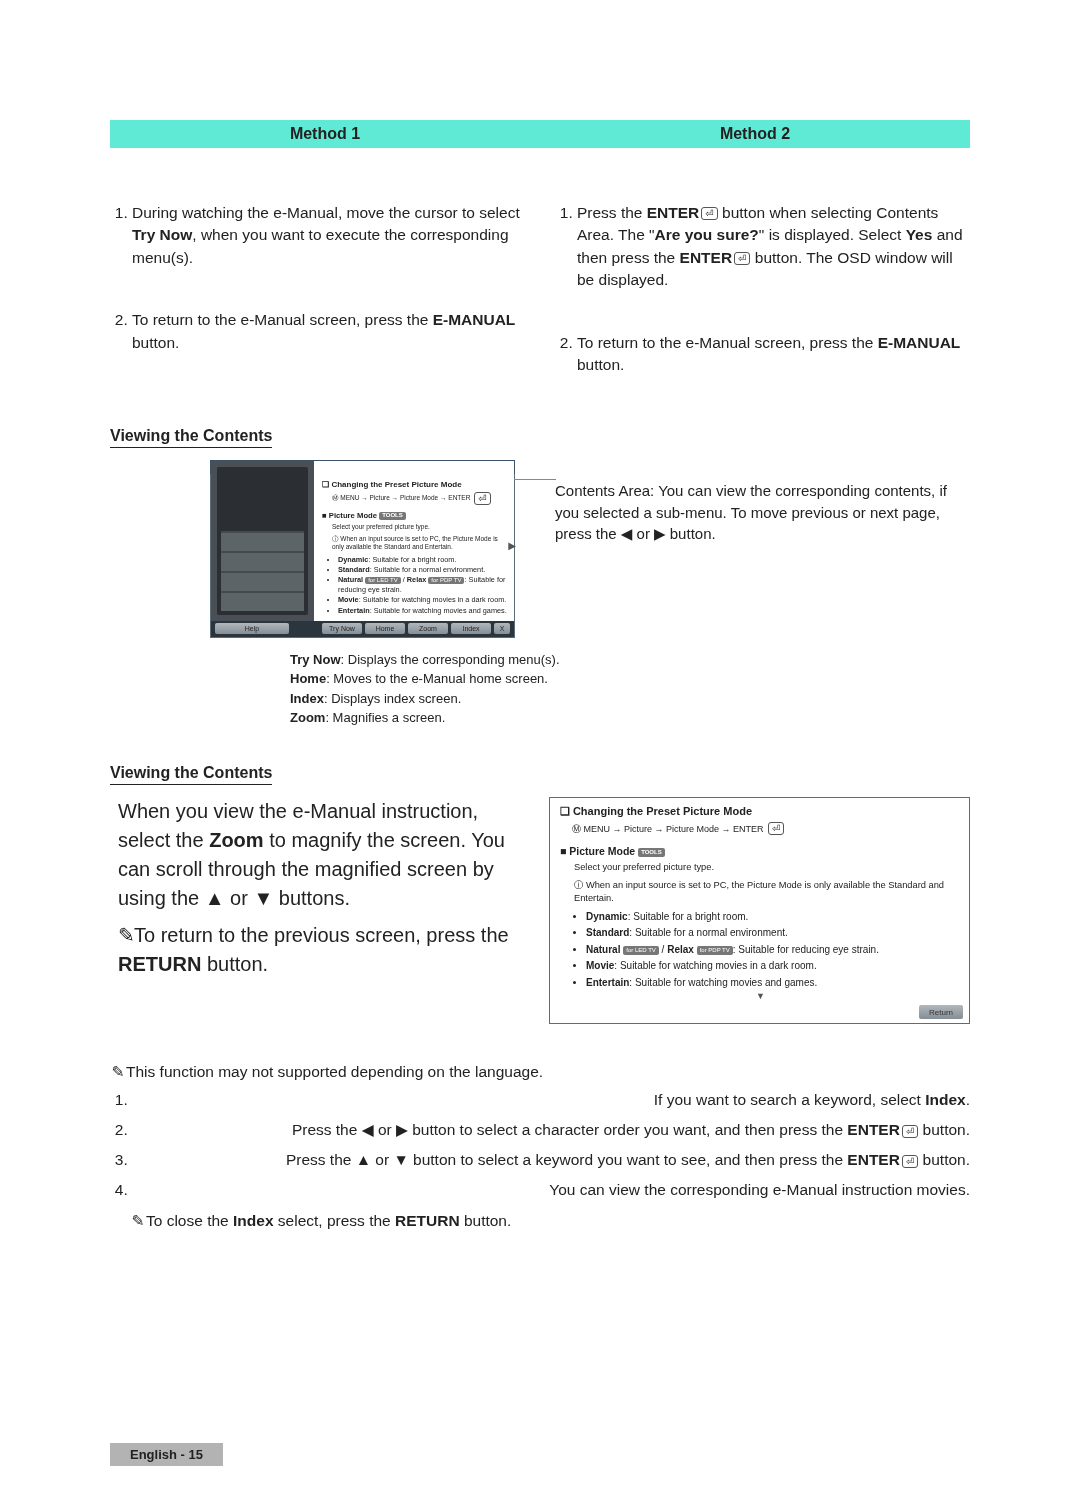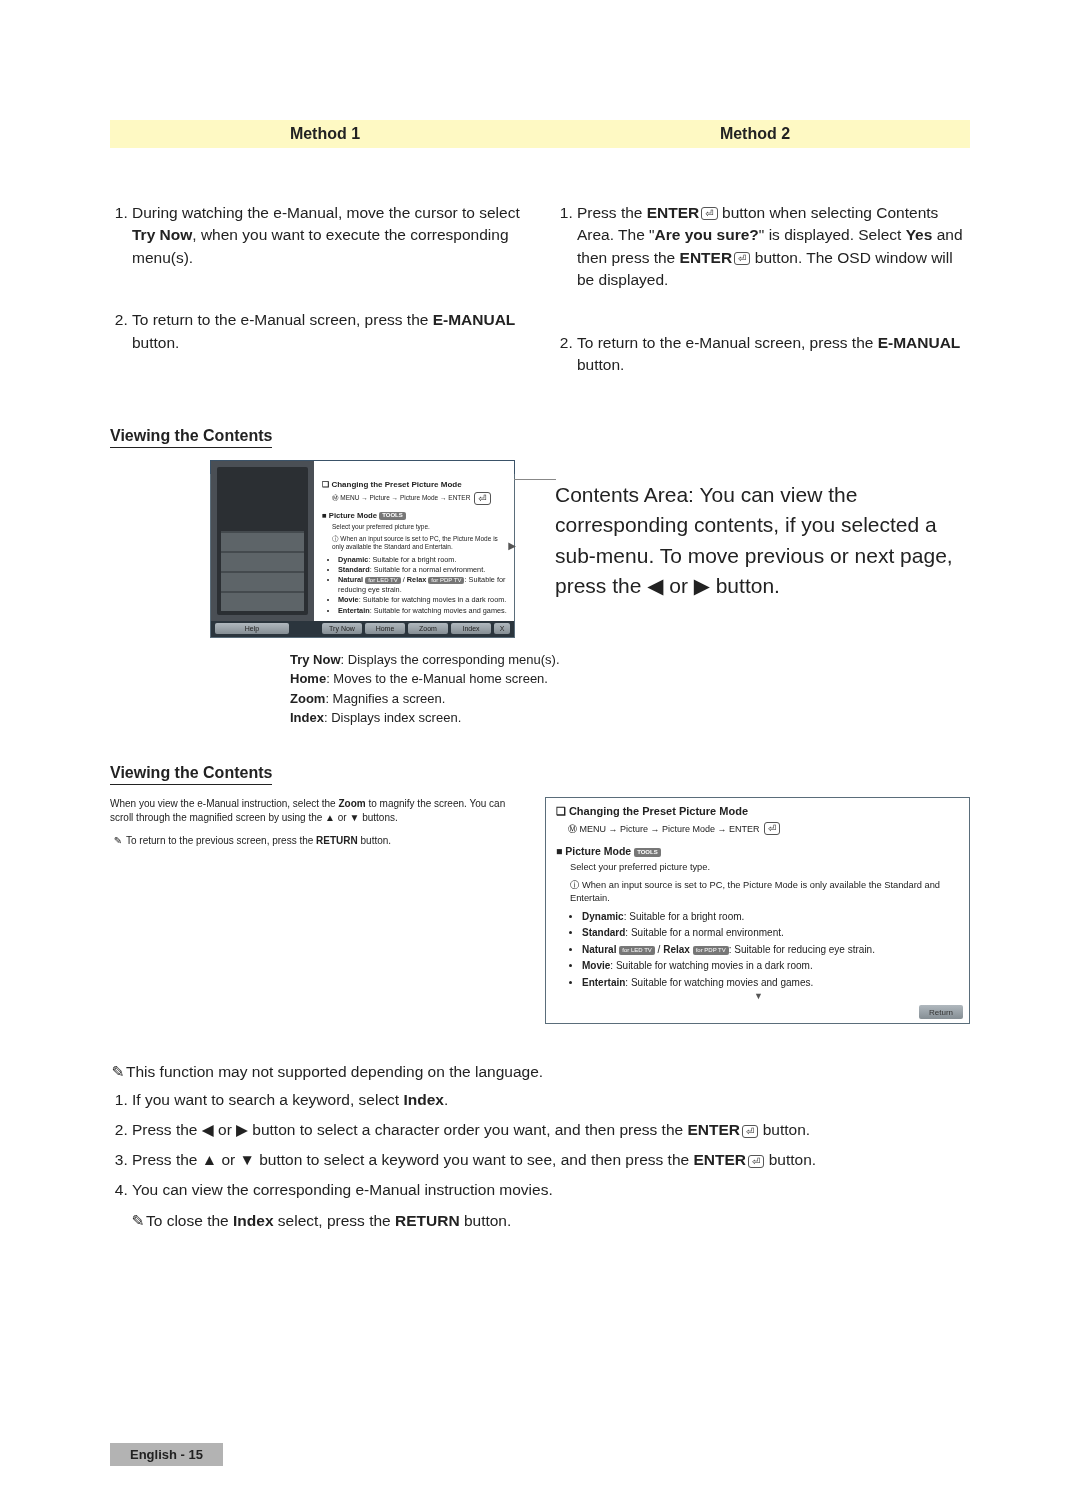--- a/index.html
+++ b/index.html
@@ -1,19 +1,19 @@
 <!DOCTYPE html>
 <html><head>
 <meta charset="utf-8">
 <style>
   * { box-sizing: border-box; margin: 0; padding: 0; }
   html, body { width: 1080px; background: #fff; font-family: Arial, Helvetica, sans-serif; color: #222; }
   .page { width: 1080px; padding: 120px 110px 60px 110px; position: relative; }
   .methods-header { display: flex; margin-bottom: 14px; }
-  .method-cell { flex: 1; text-align: center; background: #fef9c3; padding: 5px 0; font-size: 16px; font-weight: bold; }
+  .method-cell { flex: 1; text-align: center; background: #5eead4; padding: 5px 0; font-size: 16px; font-weight: bold; }
   .methods-body { display: flex; gap: 30px; margin-bottom: 40px; }
   .col { flex: 1; font-size: 15.5px; line-height: 1.45; }
   .col ol { padding-left: 22px; }
   .col li { margin-bottom: 10px; margin-top: 40px; }
   .bold { font-weight: bold; }
   .section-title { font-weight: bold; font-size: 16px; border-bottom: 1px solid #222; display: inline-block; padding-bottom: 2px; margin-bottom: 12px; }
   .sect { margin-bottom: 36px; }
 
   
   .shot1-row { display: flex; gap: 40px; }
@@ -34,39 +34,39 @@
   .shot1-right ul li { margin-bottom:1px; }
   .shot1-right .note { font-size:6.5px; margin:0 0 3px 10px; }
   .shot1-arrow { position:absolute; right:-2px; top:78px; color:#555; font-size:10px; }
   .shot1-bar { height:16px; background:#2b353d; display:flex; align-items:center; padding:0 4px; justify-content:space-between; }
   .shot1-bar .help { width:74px; height:11px; background:linear-gradient(#b0b8be,#858e94); border-radius:2px; font-size:7px; color:#222; display:flex; align-items:center; justify-content:center; }
   .shot1-bar .btns { display:flex; gap:3px; }
   .shot1-bar .btn { width:40px; height:11px; background:linear-gradient(#b0b8be,#858e94); border-radius:2px; font-size:7px; color:#222; display:flex; align-items:center; justify-content:center; }
   .shot1-bar .xbtn { width:16px; height:11px; background:linear-gradient(#b0b8be,#858e94); border-radius:2px; font-size:7px; color:#222; display:flex; align-items:center; justify-content:center; }
 
   .shot1-caption { margin-top:12px; font-size:13px; line-height:1.5; padding-left:180px; }
-  .shot1-side { flex:1; font-size:21px; line-height:1.45; padding-top:20px; }
+  .shot1-side { flex:1; font-size:15px; line-height:1.45; padding-top:20px; }
   .line-to-side { position:absolute; right:-42px; top:18px; width:42px; height:1px; background:#888; }
 
   
   .shot2-row { display:flex; gap:30px; }
-  .shot2-left { flex:1; font-size:10px; line-height:1.45; }
+  .shot2-left { flex:1; font-size:20px; line-height:1.45;margin-left:8px; }
   .shot2 { flex:1; border:1px solid #5a6d7a; padding:6px 8px 20px 10px; font-size:10px; line-height:1.45; position:relative; }
   .shot2 .h1 { font-weight:bold; font-size:11px; margin-bottom:2px; }
   .shot2 .path { font-size:9px; margin-left:12px; margin-bottom:8px; }
   .shot2 .pm { font-weight:bold; font-size:10.5px; margin-bottom:2px; }
   .shot2 .note { font-size:9.3px; margin:0 0 4px 14px; }
   .shot2 ul { list-style: disc; padding-left:26px; }
   .shot2 ul li { margin-bottom:2px; }
   .shot2 .return { position:absolute; bottom:4px; right:6px; width:44px; height:14px; background:linear-gradient(#b0b8be,#858e94); border-radius:2px; font-size:8px; color:#333; display:flex; align-items:center; justify-content:center; }
   .shot2 .down { text-align:center; font-size:9px; color:#555; margin-top:-2px; }
 
   .index-sect { font-size:15.5px; line-height:1.55; }
   .index-sect ol { padding-left:22px; margin-top:4px; }
-  .index-sect ol li { margin-bottom:6px; }
+  .index-sect ol li { margin-bottom:6px;text-align:right; }
   .noteicon { display:inline-block; width:16px; text-align:center; }
   .indent { margin-left:20px; }
 
   .enter-icon::after { content:"⏎"; border:1px solid #555; border-radius:3px; font-size:10px; padding:0 3px; margin-left:2px; vertical-align:middle; }
   .footer { margin-top:210px; }
   .footer-badge { display:inline-block; background:#b3b3b3; color:#222; font-weight:bold; font-size:13px; padding:4px 20px; }
 </style>
 </head>
 <body>
 
@@ -136,22 +136,22 @@
             <div class="xbtn">X</div>
           </div>
         </div>
         <div class="line-to-side"></div>
       </div>
       <div class="shot1-side">Contents Area: You can view the corresponding contents, if you selected a sub-menu. To move previous or next page, press the ◀ or ▶ button.</div>
     </div>
     <div class="shot1-caption">
       <div><span class="bold">Try Now</span><span>: Displays the corresponding menu(s).</span></div>
       <div><span class="bold">Home</span><span>: Moves to the e-Manual home screen.</span></div>
+      <div><span class="bold">Index</span><span>: Displays index screen.</span></div>
       <div><span class="bold">Zoom</span><span>: Magnifies a screen.</span></div>
-      <div><span class="bold">Index</span><span>: Displays index screen.</span></div>
     </div>
   </div>
 
   <div class="sect">
     <div class="section-title">Viewing the Contents</div>
     <div class="shot2-row">
       <div class="shot2-left">
         <p><span>When you view the e-Manual instruction, select the </span><span class="bold">Zoom</span><span> to magnify the screen. You can scroll through the magnified screen by using the ▲ or ▼ buttons.</span></p>
         <p style="margin-top:8px;"><span class="noteicon">✎</span><span>To return to the previous screen, press the </span><span class="bold">RETURN</span><span> button.</span></p>
       </div>

